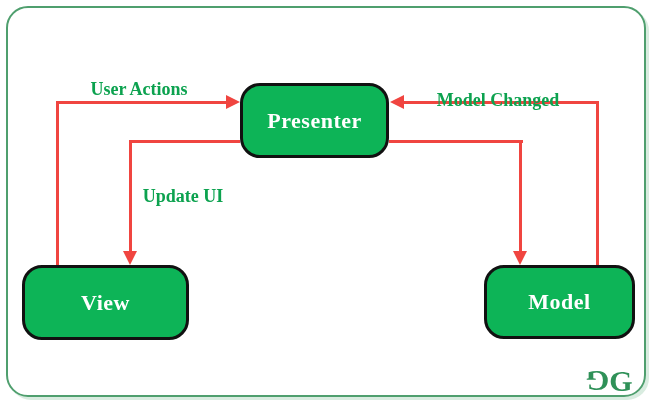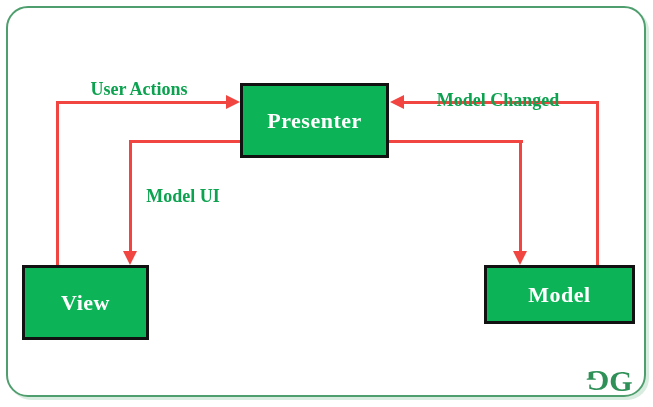--- a/index.html
+++ b/index.html
@@ -28,32 +28,32 @@
     width: 636px; height: 387px;
     border: 2px solid var(--frame-border);
     border-radius: 22px;
     box-shadow: 3px 3px 0 var(--frame-shadow);
   }
   .node {
     position: absolute;
     box-sizing: border-box;
     background: var(--node-fill);
     border: 3px solid var(--node-border);
-    border-radius: 0;
+    border-radius: 20px;
     color: var(--node-text);
     font-weight: bold;
     font-size: 22px;
     display: flex;
     align-items: center;
     justify-content: center;
     letter-spacing: 0.5px;
   }
   .node-presenter { left: 240px; top: 83px;  width: 149px; height: 75px; }
-  .node-view      { left: 22px;  top: 265px; width: 127px; height: 75px; }
-  .node-model     { left: 484px; top: 265px; width: 151px; height: 59px; }
+  .node-view      { left: 22px;  top: 265px; width: 167px; height: 75px; }
+  .node-model     { left: 484px; top: 265px; width: 151px; height: 74px; }
 
   .hline, .vline { position: absolute; background: var(--arrow); }
   .hline { height: 3px; }
   .vline { width: 3px; }
 
   .ua-v { left: 56px;  top: 101px; height: 164px; }
   .ua-h { left: 56px;  top: 101px; width: 171px; }
   .ui-h { left: 129px; top: 140px; width: 111px; }
   .ui-v { left: 129px; top: 140px; height: 112px; }
   .mc-v { left: 596px; top: 101px; height: 164px; }
@@ -107,21 +107,21 @@
   <div class="frame"></div>
 
   <div class="vline ua-v"></div>
   <div class="hline ua-h"></div>
   <div class="head head-right"></div>
   <div class="edge-label label-user-actions">User Actions</div>
 
   <div class="hline ui-h"></div>
   <div class="vline ui-v"></div>
   <div class="head head-down-ui"></div>
-  <div class="edge-label label-update-ui">Model UI</div>
+  <div class="edge-label label-update-ui">Update UI</div>
 
   <div class="vline mc-v"></div>
   <div class="hline mc-h"></div>
   <div class="head head-left"></div>
   <div class="edge-label label-model-changed">Model Changed</div>
 
   <div class="hline um-h"></div>
   <div class="vline um-v"></div>
   <div class="head head-down-um"></div>
 

